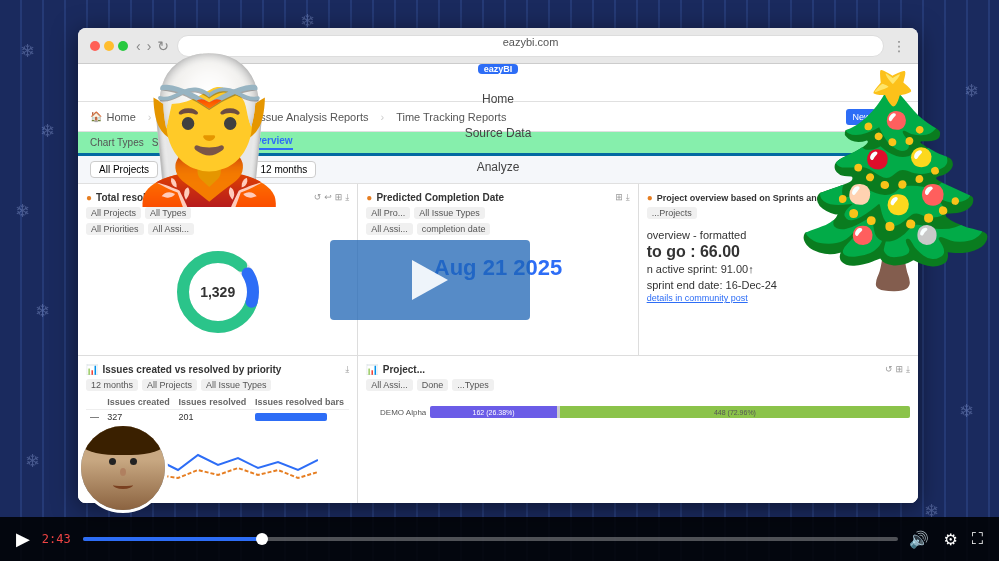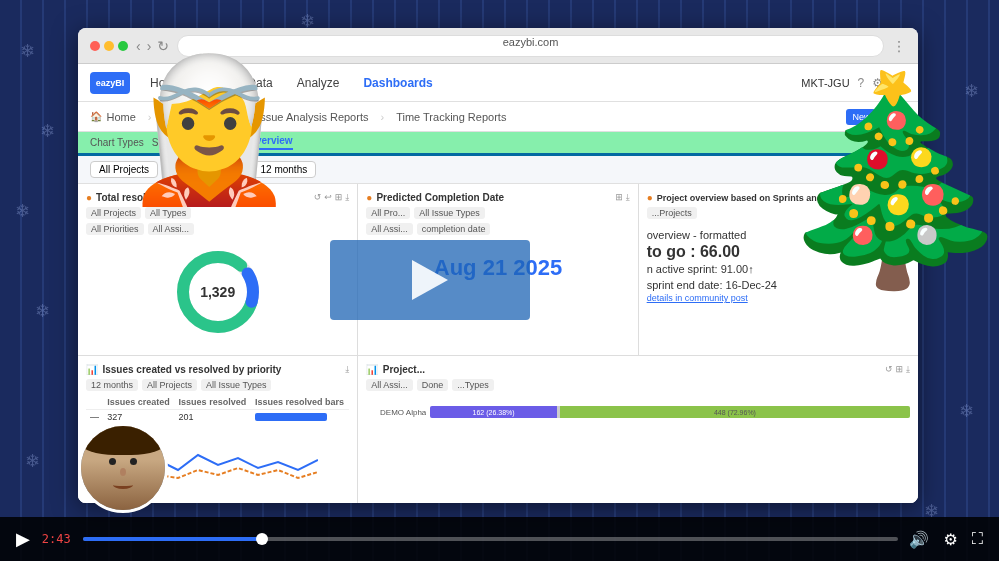--- a/index.html
+++ b/index.html
@@ -96,20 +96,21 @@
 
     
     .top-nav {
       background: white;
       height: 38px;
       display: flex;
       align-items: center;
       padding: 0 12px;
       gap: 16px;
       border-bottom: 1px solid #e0e0e0;
+      flex-direction: column;
     }
     .logo {
       width: 40px;
       height: 22px;
       background: #2d6df6;
       border-radius: 4px;
       display: flex;
       align-items: center;
       justify-content: center;
       font-size: 9px;

